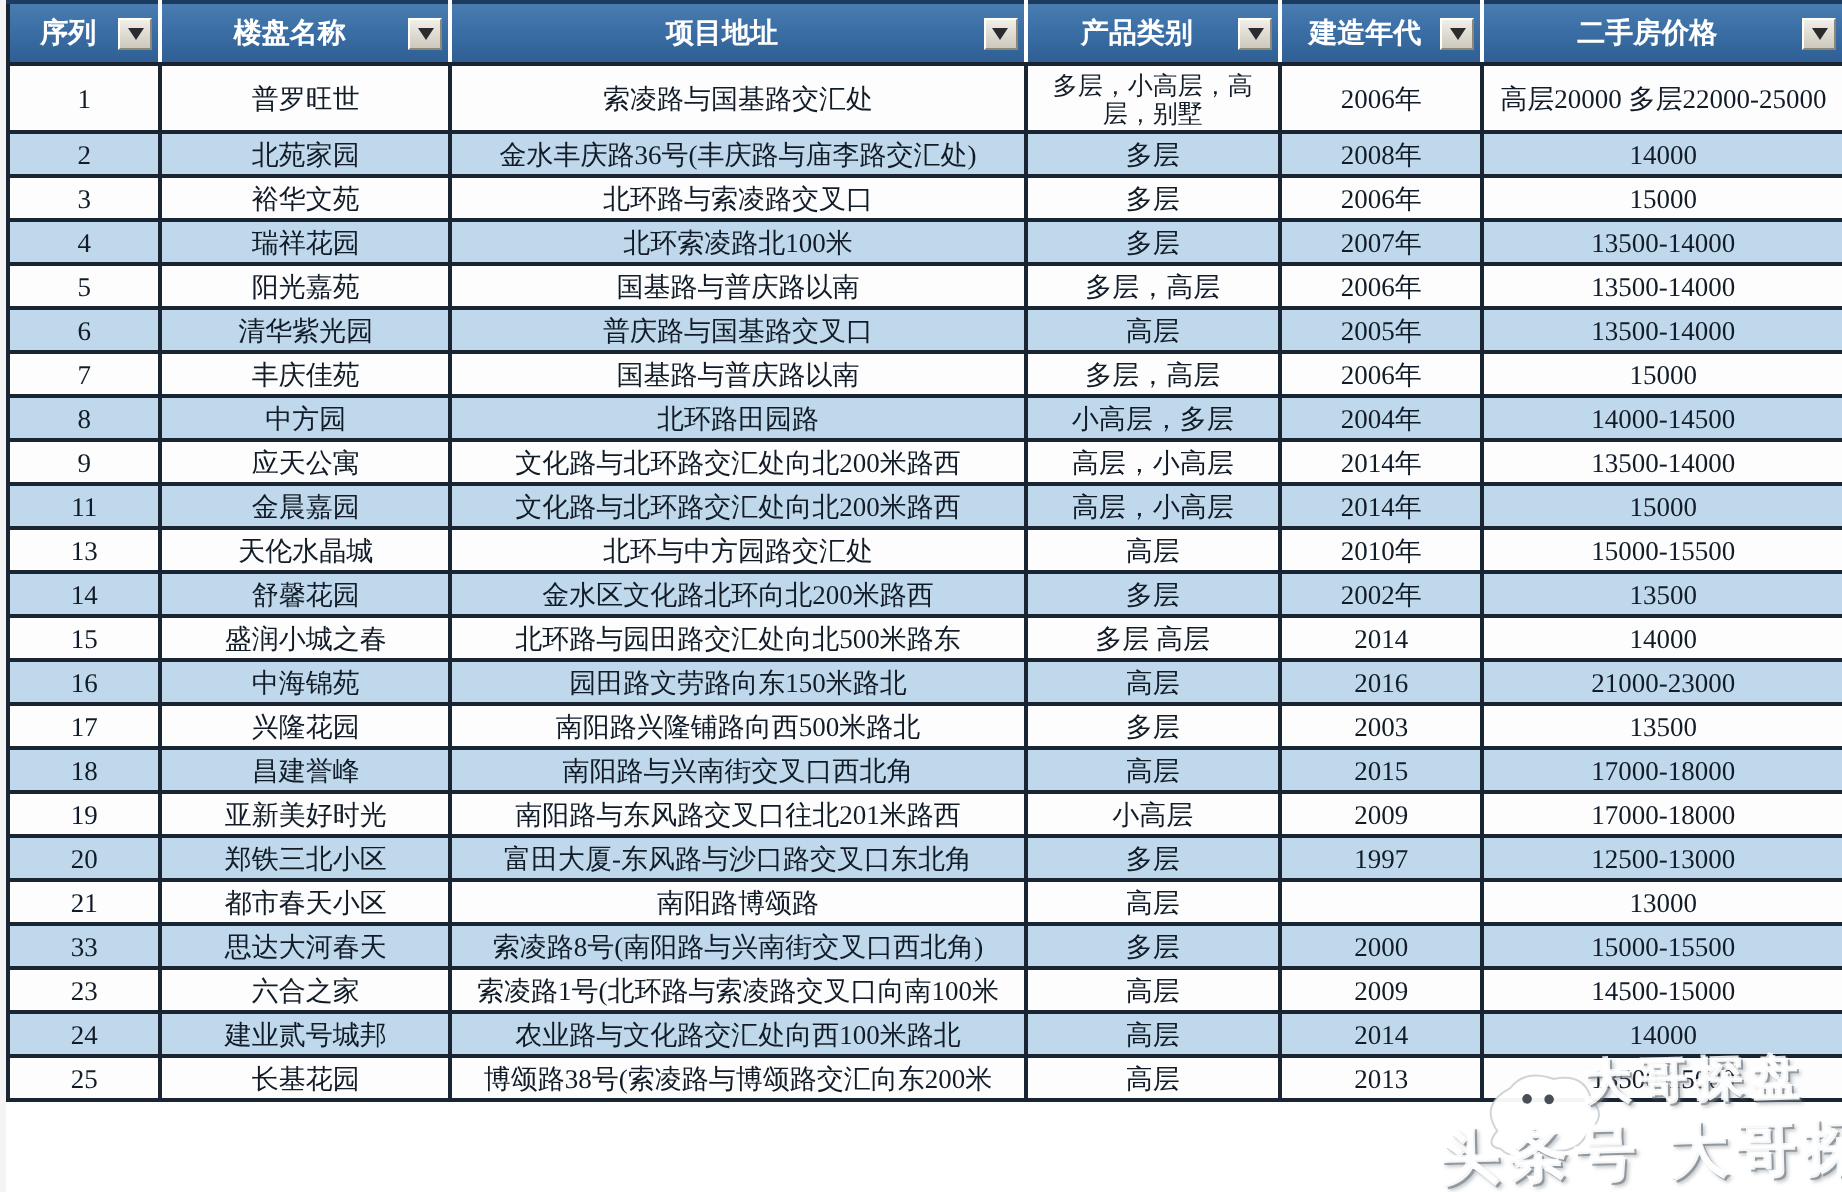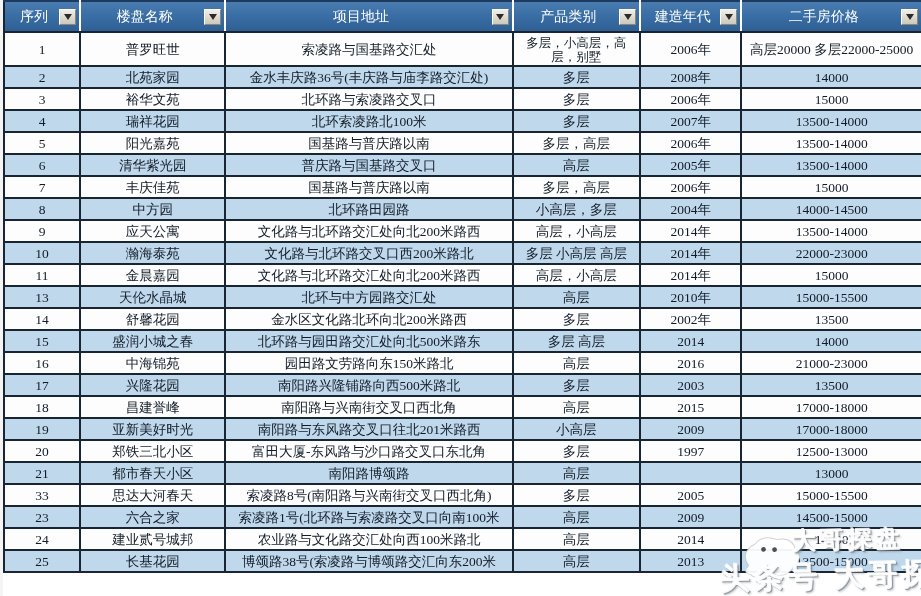--- a/index.html
+++ b/index.html
@@ -11,21 +11,21 @@
   body{font-family:"Liberation Serif","DejaVu Serif",serif;}
   .screen{position:relative;width:921px;height:596px;background:#ffffff;overflow:hidden;}
   .edge-strip{position:absolute;left:0;top:0;width:3px;height:100%;background:#f4f4f4;}
   table.sheet{position:absolute;left:3px;top:0;width:918px;border-collapse:collapse;table-layout:fixed;}
   .col-seq{width:73px;} .col-name{width:139px;text-align:center;} .col-address{width:275px;}
   .col-category{width:122px;} .col-year{width:97px;} .col-price{width:172px;}
   thead tr{height:31px;}
   th{
     position:relative;
     background:linear-gradient(180deg,#4a7cb0 0%, var(--header_bg) 45%, var(--header_bg_dark) 100%);
-    color:var(--header_text); font-weight:normal; font-size:14px; text-align:center;
+    color:var(--header_text); font-weight:bold; font-size:14px; text-align:center;
     border-top:2px solid #1d3a5f; border-bottom:2px solid var(--grid_border);
     border-right:2px solid #ffffff; border-left:2px solid #ffffff;
     padding:0 18px 0 2px; overflow:hidden; white-space:nowrap;margin-left:24px;
   }
   th:first-child{border-left:2px solid var(--grid_border);}
   th:last-child{border-right:none;}
   .filter-btn{
     position:absolute; right:3px; top:50%; transform:translateY(-50%);
     width:17px; height:16px; background:linear-gradient(180deg,#f1efe9,#cdc8bb);
     border:1px solid #8a8678; border-top-color:#fffef8; border-left-color:#fffef8;
@@ -149,28 +149,20 @@
         </tr>
         <tr>
           <td class="col-seq">9</td>
           <td class="col-name">应天公寓</td>
           <td class="col-address">文化路与北环路交汇处向北200米路西</td>
           <td class="col-category">高层，小高层</td>
           <td class="col-year">2014年</td>
           <td class="col-price">13500-14000</td>
         </tr>
         <tr>
-          <td class="col-seq">10</td>
-          <td class="col-name">瀚海泰苑</td>
-          <td class="col-address">文化路与北环路交叉口西200米路北</td>
-          <td class="col-category">多层 小高层 高层</td>
-          <td class="col-year">2014年</td>
-          <td class="col-price">22000-23000</td>
-        </tr>
-        <tr>
           <td class="col-seq">11</td>
           <td class="col-name">金晨嘉园</td>
           <td class="col-address">文化路与北环路交汇处向北200米路西</td>
           <td class="col-category">高层，小高层</td>
           <td class="col-year">2014年</td>
           <td class="col-price">15000</td>
         </tr>
         <tr>
           <td class="col-seq">13</td>
           <td class="col-name">天伦水晶城</td>
@@ -241,21 +233,21 @@
           <td class="col-address">南阳路博颂路</td>
           <td class="col-category">高层</td>
           <td class="col-year"></td>
           <td class="col-price">13000</td>
         </tr>
         <tr>
           <td class="col-seq">33</td>
           <td class="col-name">思达大河春天</td>
           <td class="col-address">索凌路8号(南阳路与兴南街交叉口西北角)</td>
           <td class="col-category">多层</td>
-          <td class="col-year">2005</td>
+          <td class="col-year">2000</td>
           <td class="col-price">15000-15500</td>
         </tr>
         <tr>
           <td class="col-seq">23</td>
           <td class="col-name">六合之家</td>
           <td class="col-address">索凌路1号(北环路与索凌路交叉口向南100米</td>
           <td class="col-category">高层</td>
           <td class="col-year">2009</td>
           <td class="col-price">14500-15000</td>
         </tr>

